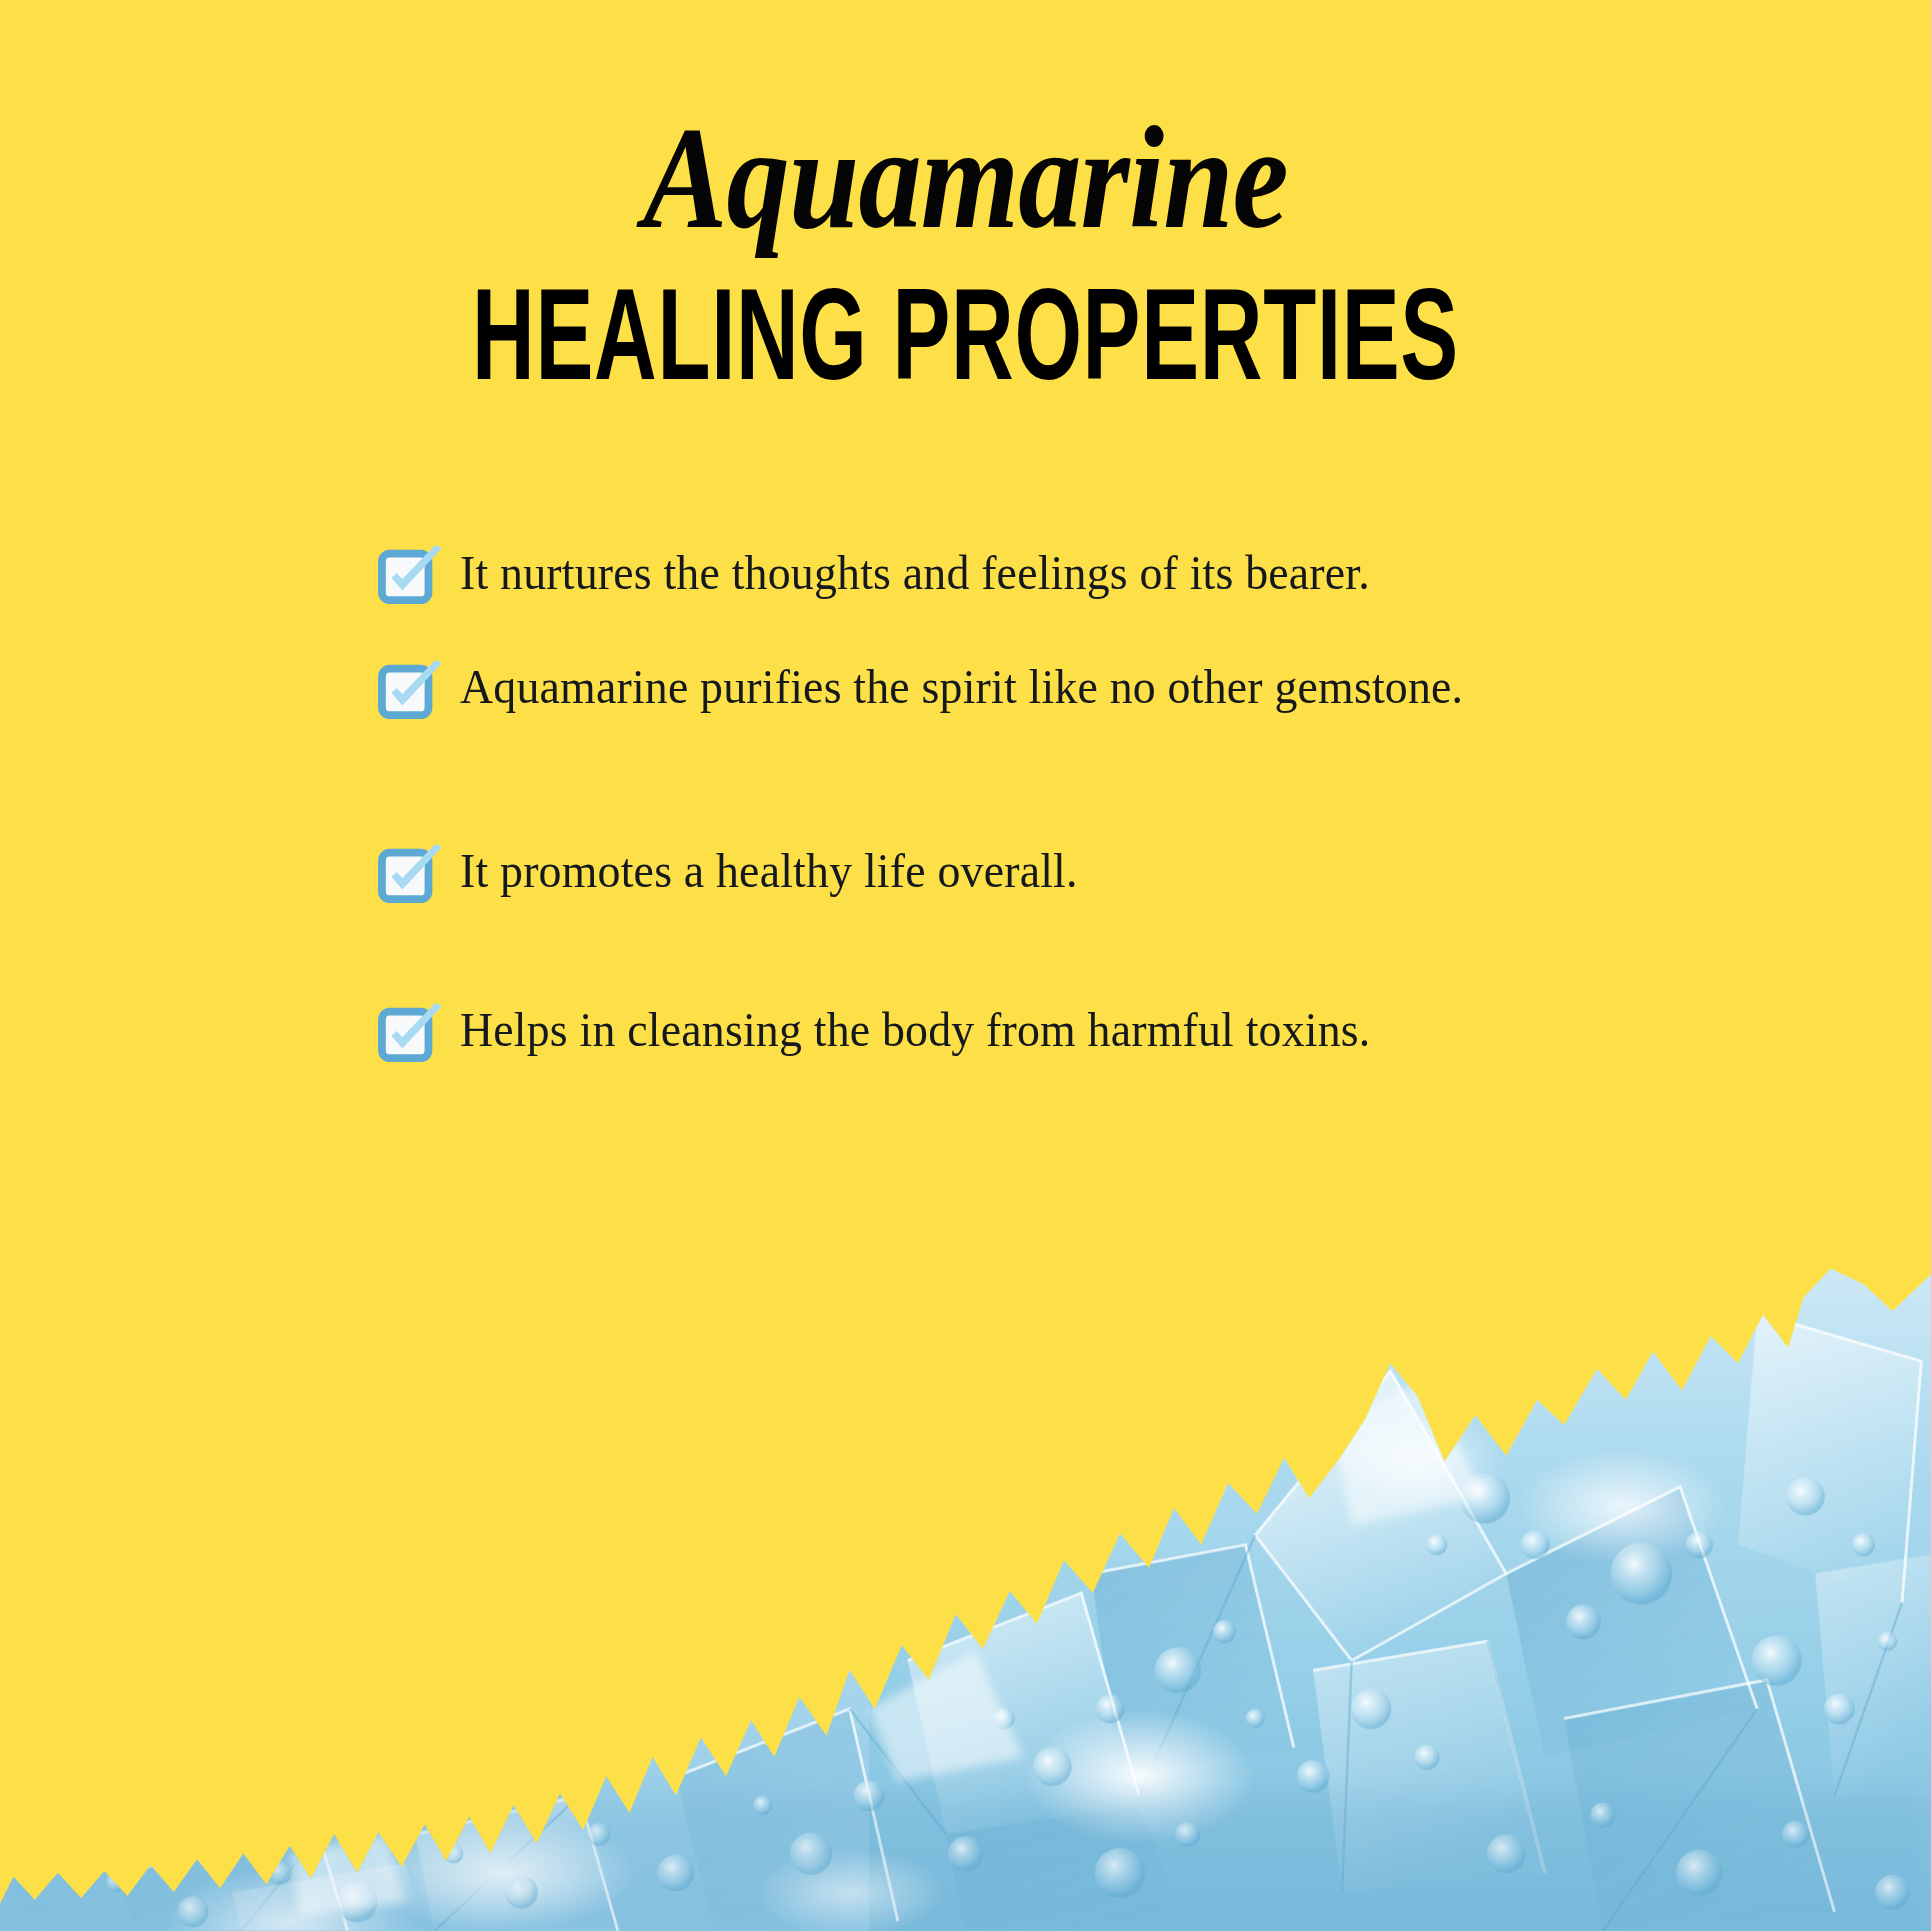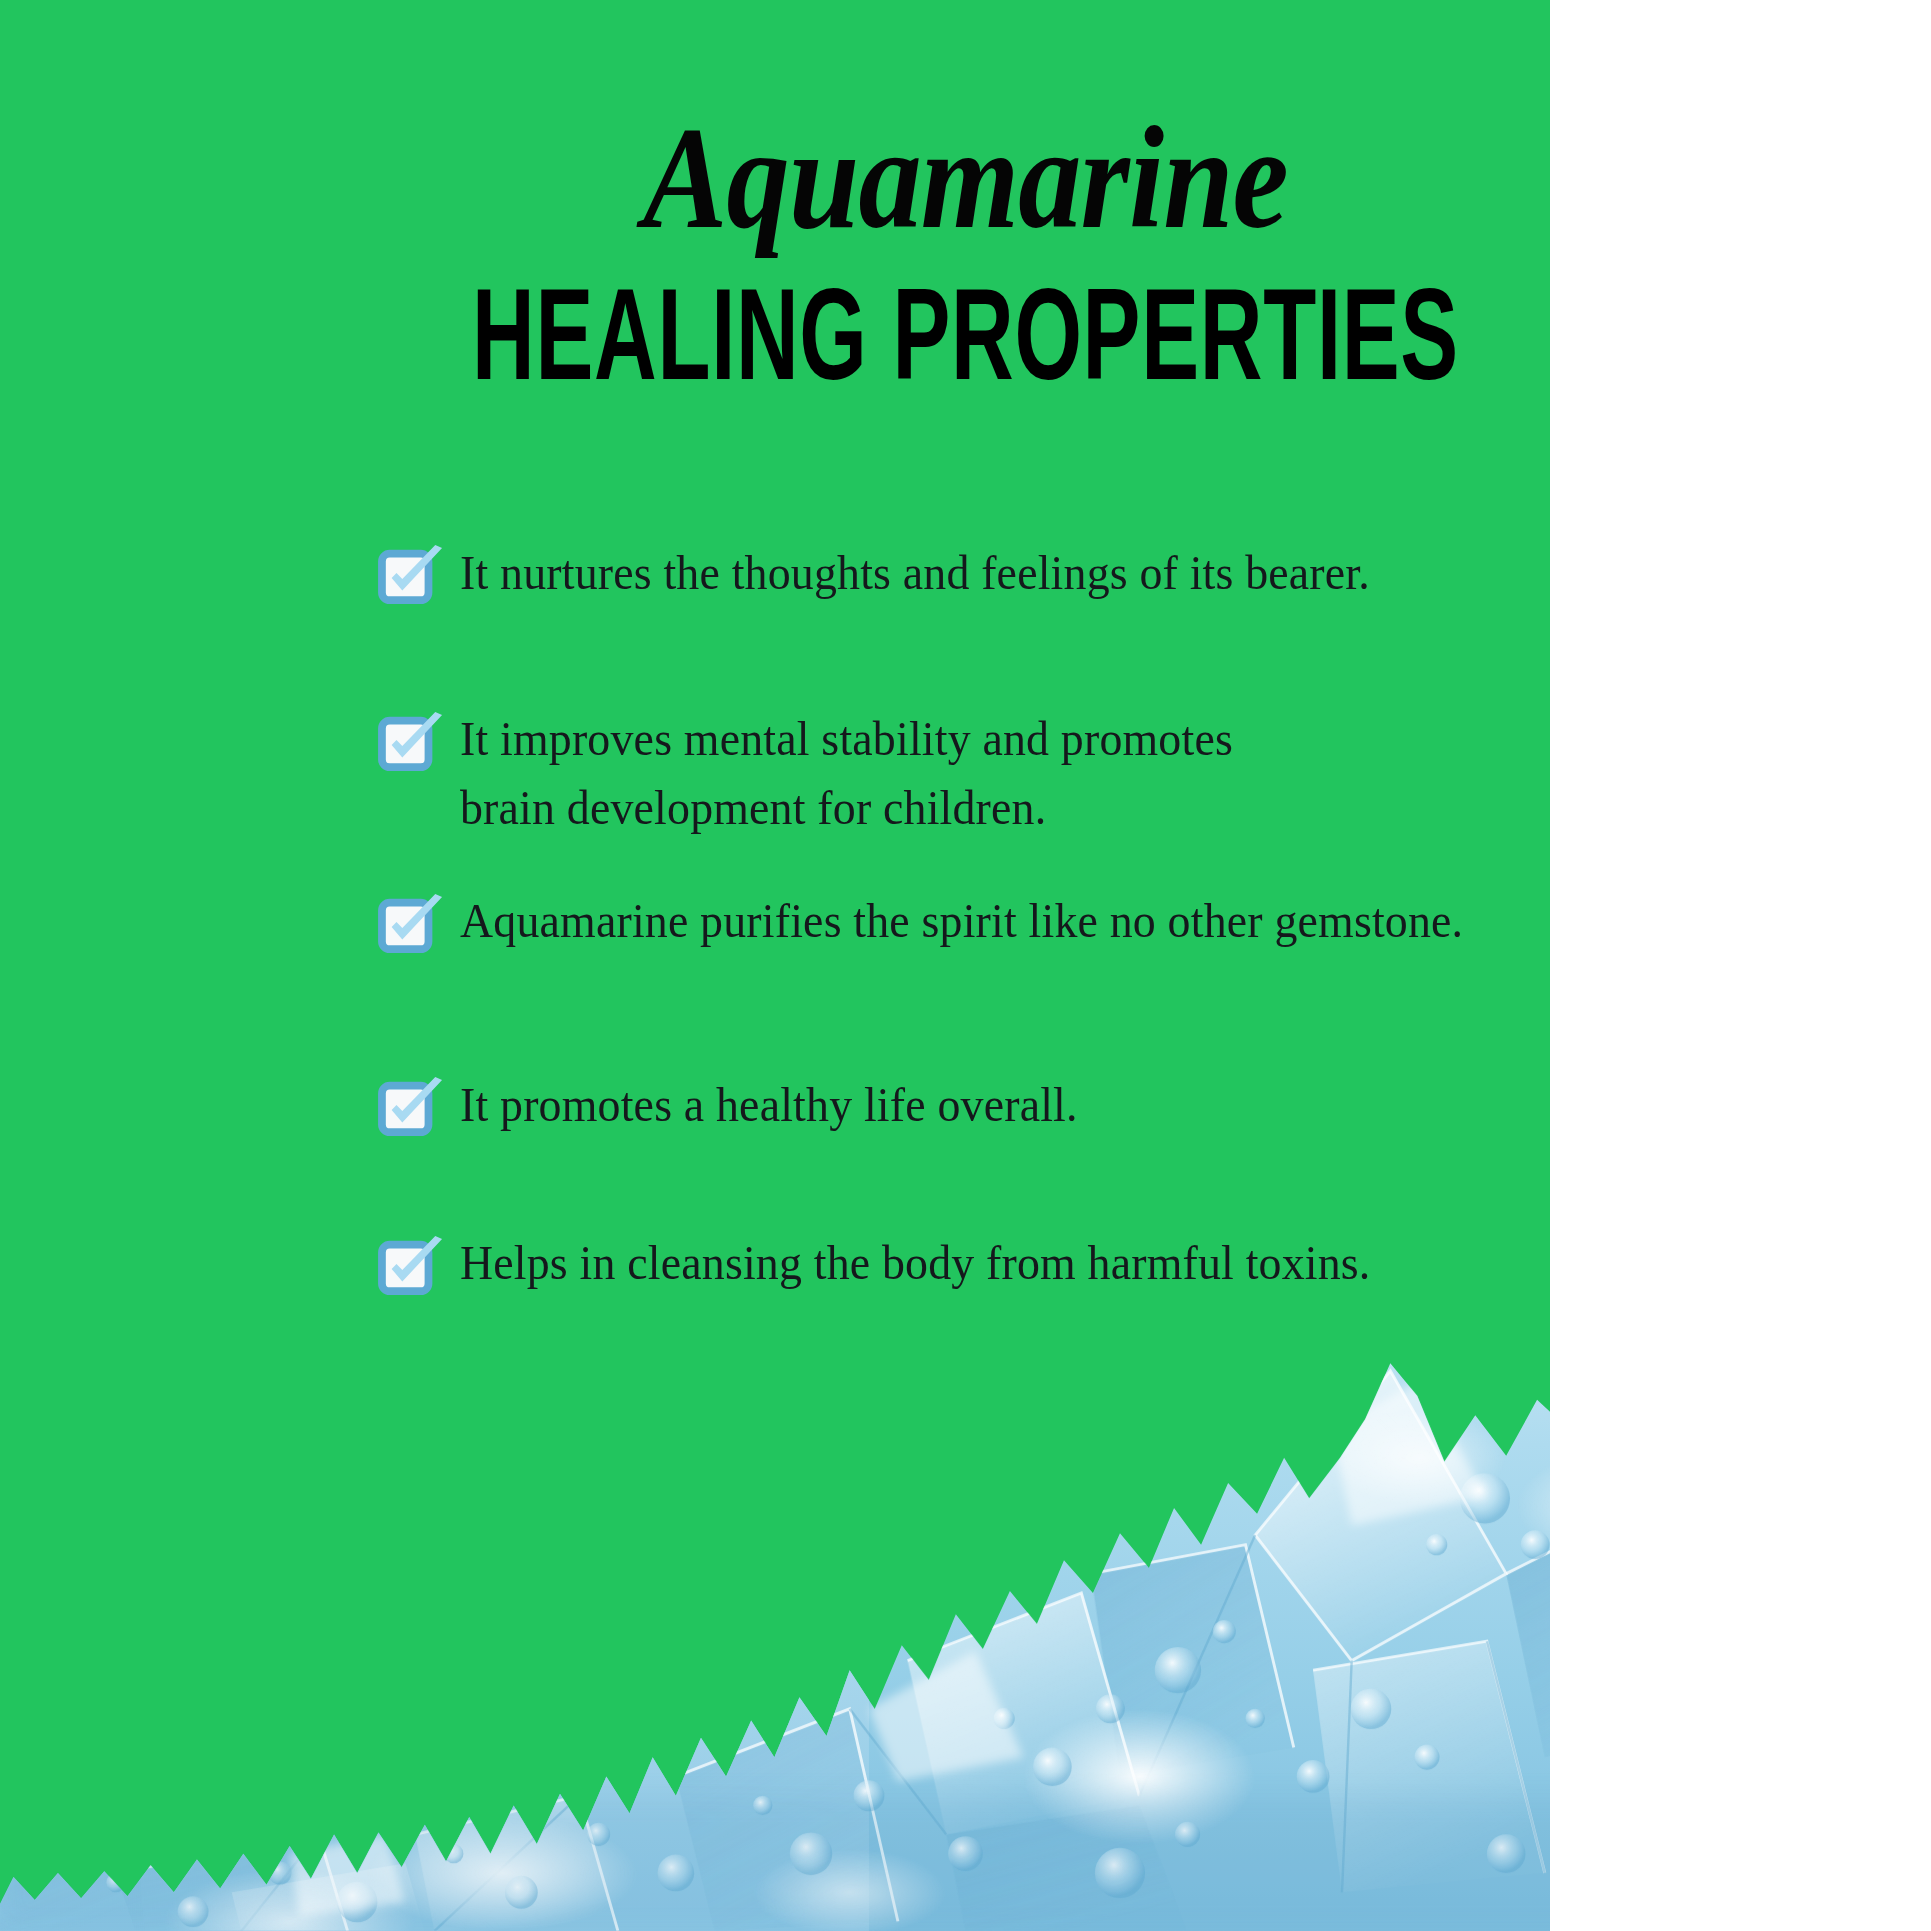--- a/index.html
+++ b/index.html
@@ -2,23 +2,23 @@
 <html><head>
 <meta charset="utf-8">
 <style>
   html, body {
     margin: 0;
     padding: 0;
     background: #ffffff;
   }
   #poster {
     position: relative;
-    width: 1550px;
+    width: 1931px;
     height: 1931px;
-    background: #22c55e;
+    background: #fde047;
     overflow: hidden;
     font-family: "Liberation Serif", "DejaVu Serif", serif;
   }
 
   
   .header {
     position: absolute;
     top: 0;
     left: 0;
     width: 1931px;
@@ -121,30 +121,20 @@
     <div class="check-item i0">
       <span class="checkbox-icon">
         <svg viewBox="0 0 70 66" xmlns="http://www.w3.org/2000/svg">
           <rect x="4" y="10" width="48" height="48" rx="8" ry="8" fill="#f7f9fa" stroke="#5da9d4" stroke-width="8"></rect>
           <path d="M14 35 L25 48 L66 4 L59 1 L25 36 L19 30 Z" fill="#a8daf2"></path>
         </svg>
       </span>
       <span class="check-text">It nurtures the thoughts and feelings of its bearer.</span>
     </div>
 
-    <div class="check-item i1">
-      <span class="checkbox-icon">
-        <svg viewBox="0 0 70 66" xmlns="http://www.w3.org/2000/svg">
-          <rect x="4" y="10" width="48" height="48" rx="8" ry="8" fill="#f7f9fa" stroke="#5da9d4" stroke-width="8"></rect>
-          <path d="M14 35 L25 48 L66 4 L59 1 L25 36 L19 30 Z" fill="#a8daf2"></path>
-        </svg>
-      </span>
-      <span class="check-text">It improves mental stability and promotes
-brain development for children.</span>
-    </div>
 
     <div class="check-item i2">
       <span class="checkbox-icon">
         <svg viewBox="0 0 70 66" xmlns="http://www.w3.org/2000/svg">
           <rect x="4" y="10" width="48" height="48" rx="8" ry="8" fill="#f7f9fa" stroke="#5da9d4" stroke-width="8"></rect>
           <path d="M14 35 L25 48 L66 4 L59 1 L25 36 L19 30 Z" fill="#a8daf2"></path>
         </svg>
       </span>
       <span class="check-text">Aquamarine purifies the spirit like no other gemstone.</span>
     </div>

